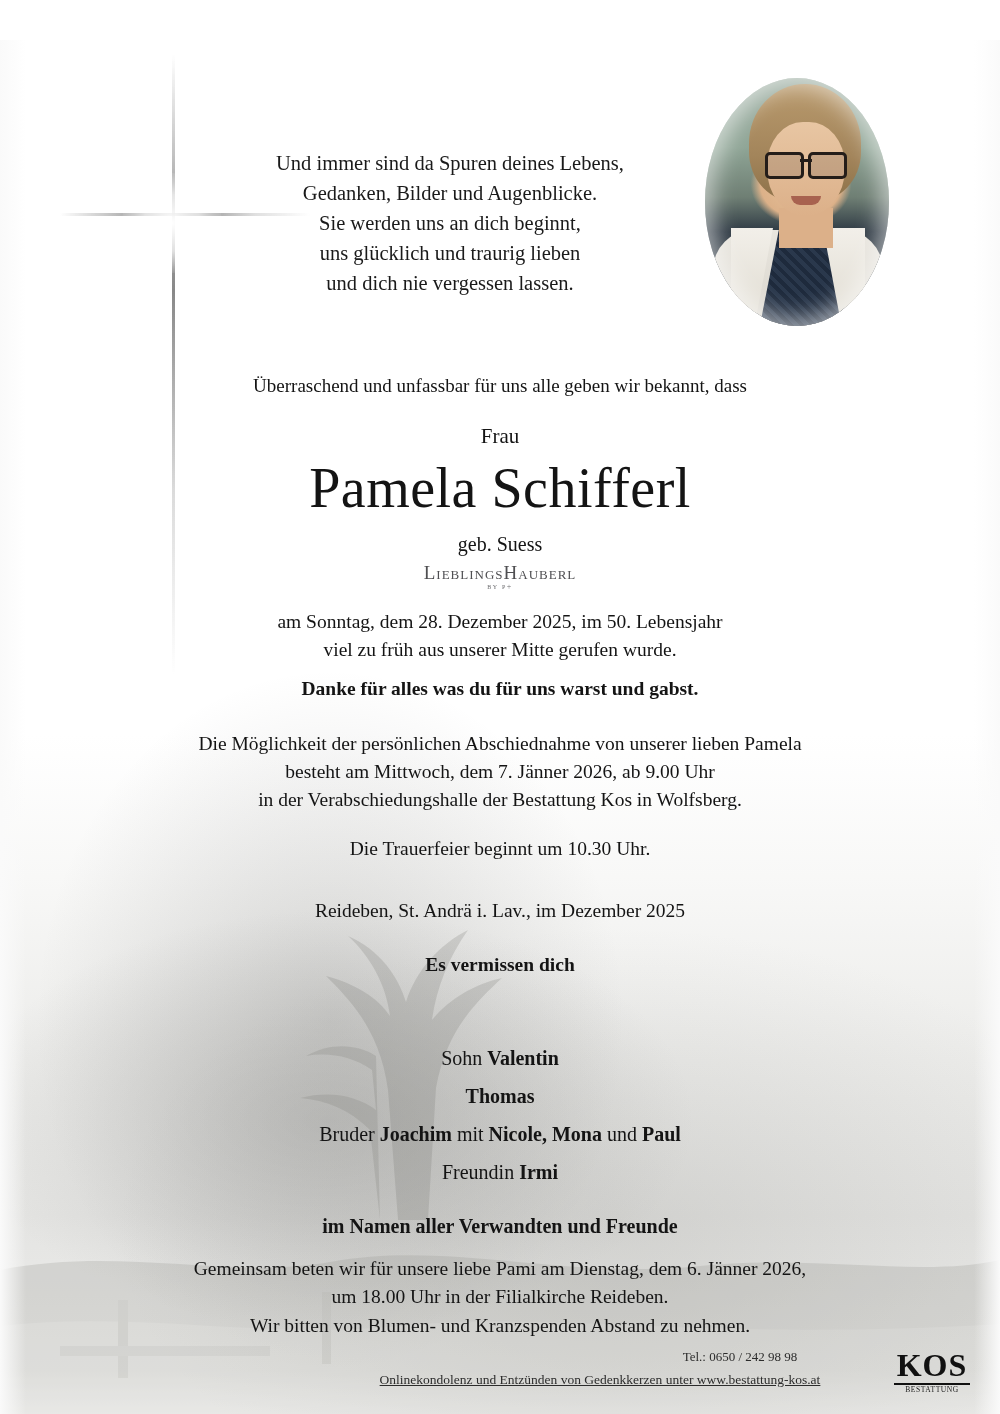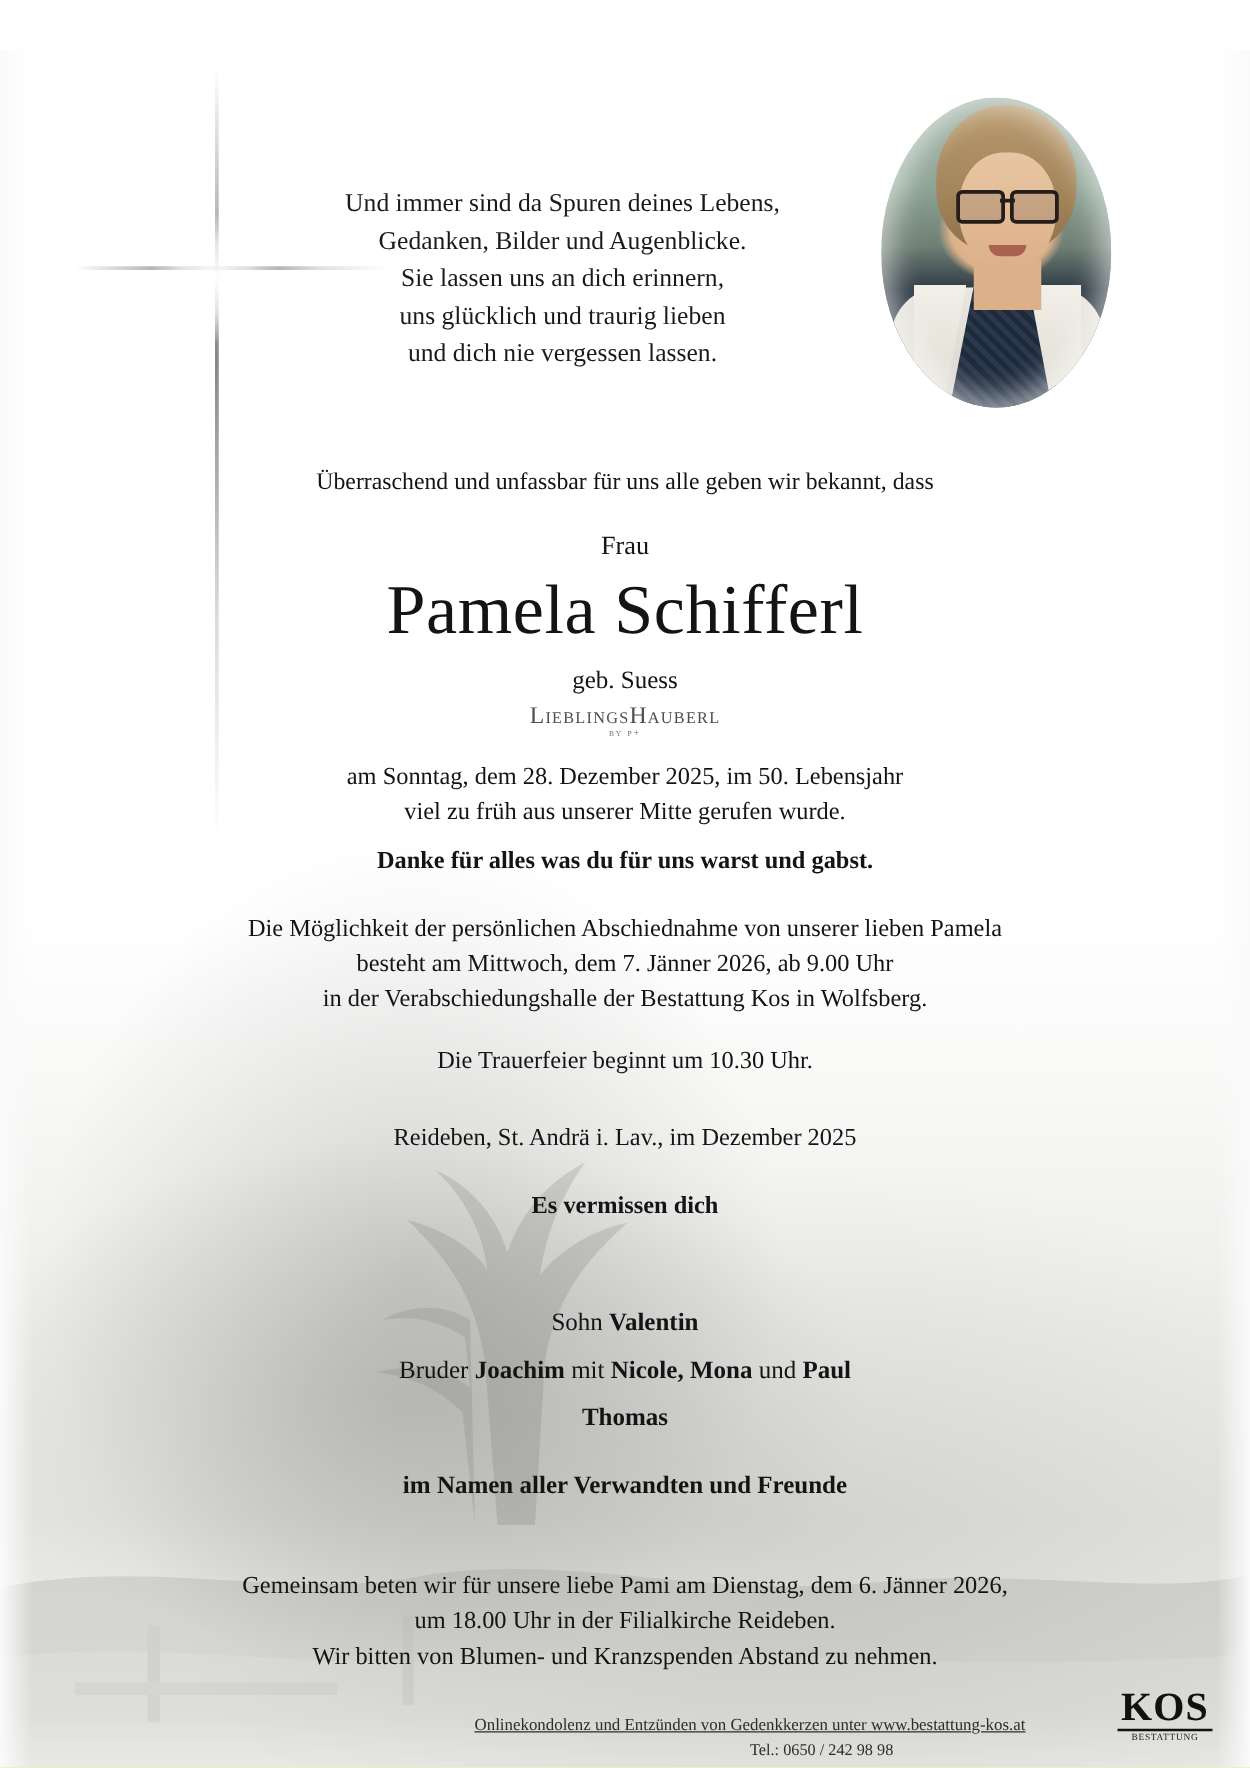--- a/index.html
+++ b/index.html
@@ -295,23 +295,23 @@
     line-height: 28px;
   }
   .noflowers {
     position: absolute;
     left: 100px; top: 1315px;
     width: 800px;
     font-size: 19.5px;
   }
   .phone {
     position: absolute;
-    left: 600px; top: 1392px;
+    left: 600px; top: 1349px;
     width: 280px;
-    text-align: left;
+    text-align: center;
     font-size: 13px;
     color: #2c2c2c;
   }
   .condolence {
     position: absolute;
     left: 330px; top: 1372px;
     width: 540px;
     text-align: center;
     font-size: 13.5px;
     color: #2c2c2c;
@@ -397,21 +397,21 @@
     </div>
     <div class="mouth"></div>
     <div class="fade"></div>
   </div>
 
   <div class="content">
 
     <div class="verse ctr">
       <div>Und immer sind da Spuren deines Lebens,</div>
       <div>Gedanken, Bilder und Augenblicke.</div>
-      <div>Sie lassen uns an dich erinnern,</div>
+      <div>Sie werden uns an dich beginnt,</div>
       <div>uns glücklich und traurig lieben</div>
       <div>und dich nie vergessen lassen.</div>
     </div>
 
     <div class="announce ctr">Überraschend und unfassbar für uns alle geben wir bekannt, dass</div>
 
     <div class="frau ctr">Frau</div>
 
     <div class="name ctr">Pamela Schifferl</div>
 
@@ -439,24 +439,27 @@
 
     <div class="place ctr">Reideben, St. Andrä i. Lav., im Dezember 2025</div>
 
     <div class="miss-title ctr">Es vermissen dich</div>
 
     <div class="family ctr">
       <div class="line">
         <span>Sohn </span><b>Valentin</b>
       </div>
       <div class="line">
+        <b>Thomas</b>
+      </div>
+      <div class="line">
         <span>Bruder </span><b>Joachim</b><span> mit </span><b>Nicole, Mona</b><span> und </span><b>Paul</b>
       </div>
       <div class="line">
-        <b>Thomas</b>
+        <span>Freundin </span><b>Irmi</b>
       </div>
       <div class="allrel">im Namen aller Verwandten und Freunde</div>
     </div>
 
     <div class="prayer ctr">
       <div>Gemeinsam beten wir für unsere liebe Pami am Dienstag, dem 6. Jänner 2026,</div>
       <div>um 18.00 Uhr in der Filialkirche Reideben.</div>
     </div>
 
     <div class="noflowers ctr">Wir bitten von Blumen- und Kranzspenden Abstand zu nehmen.</div>

